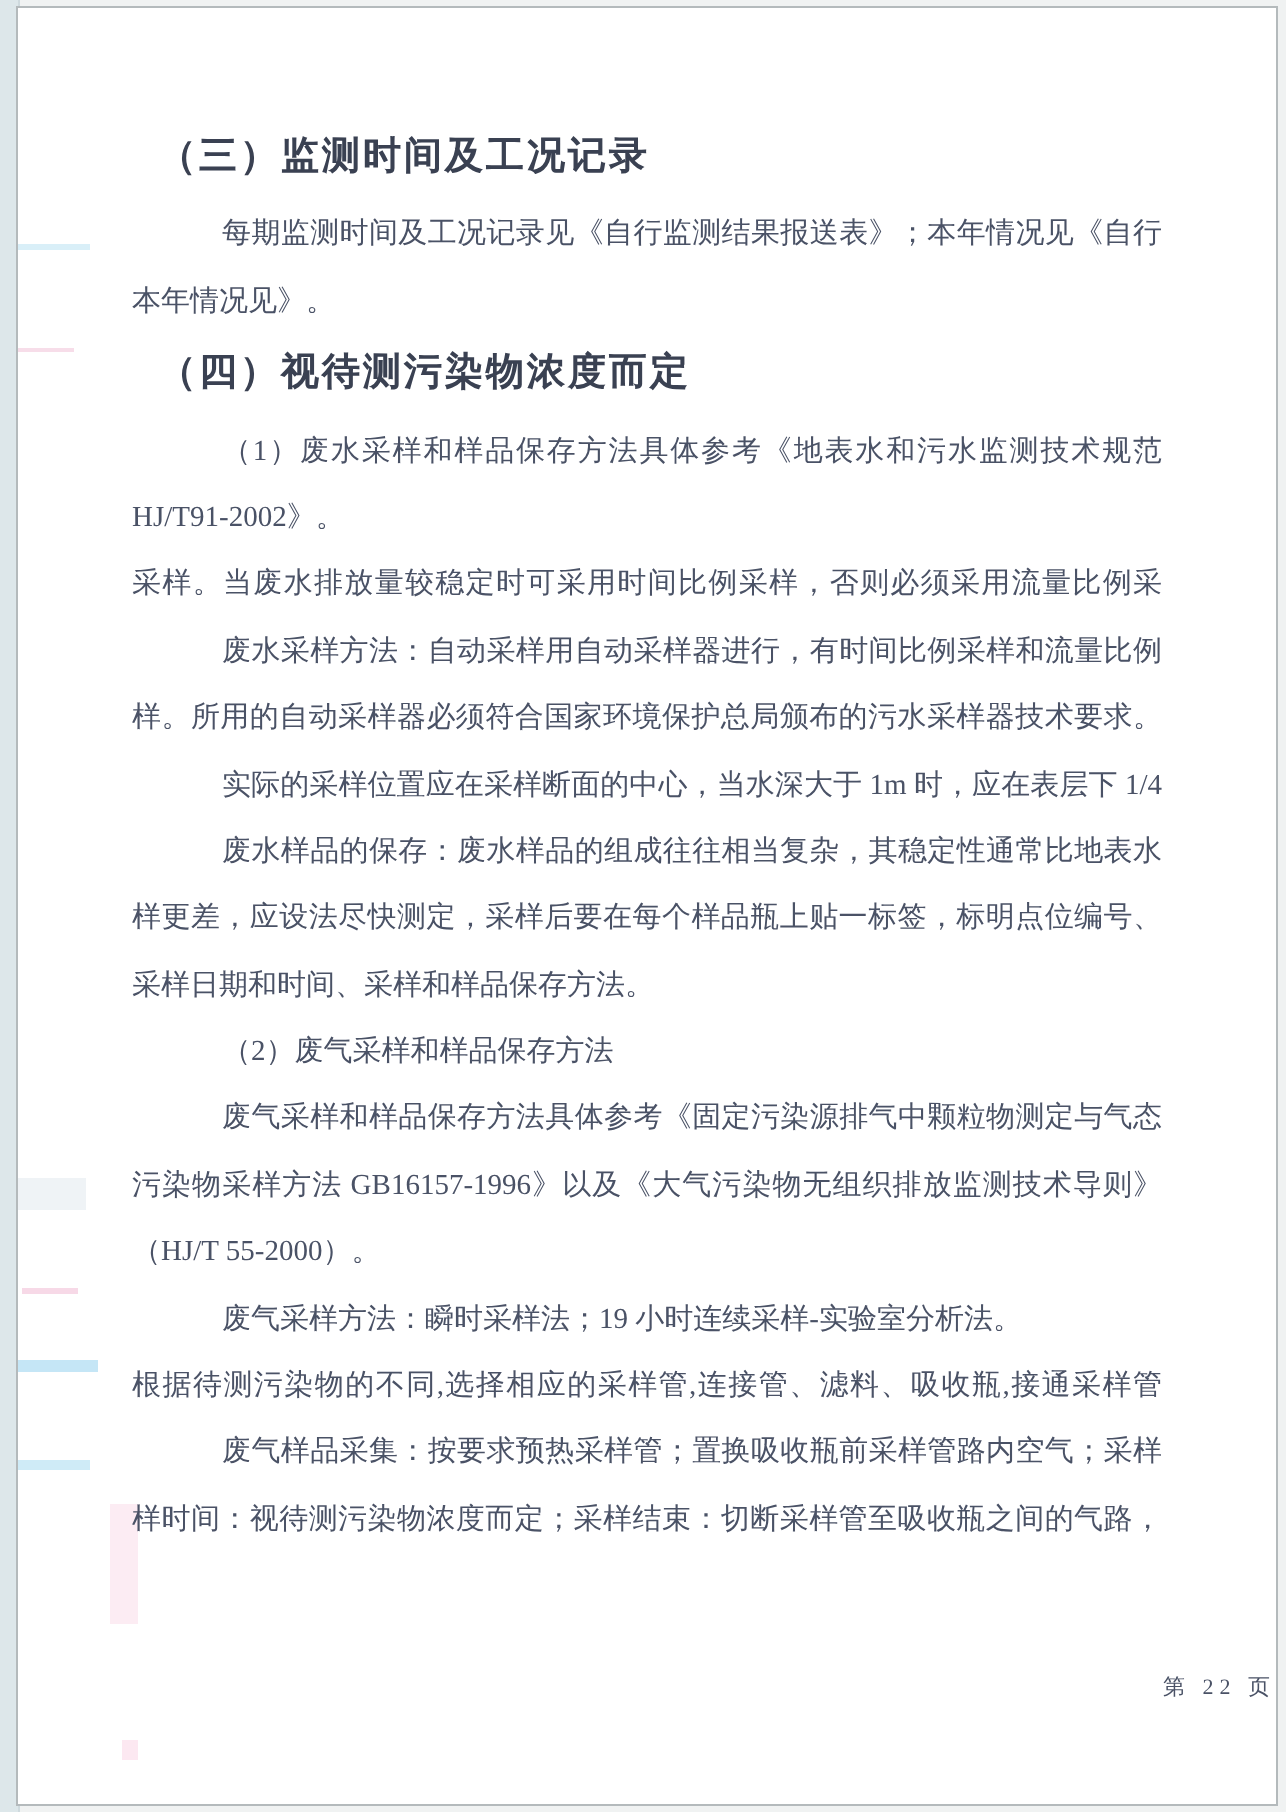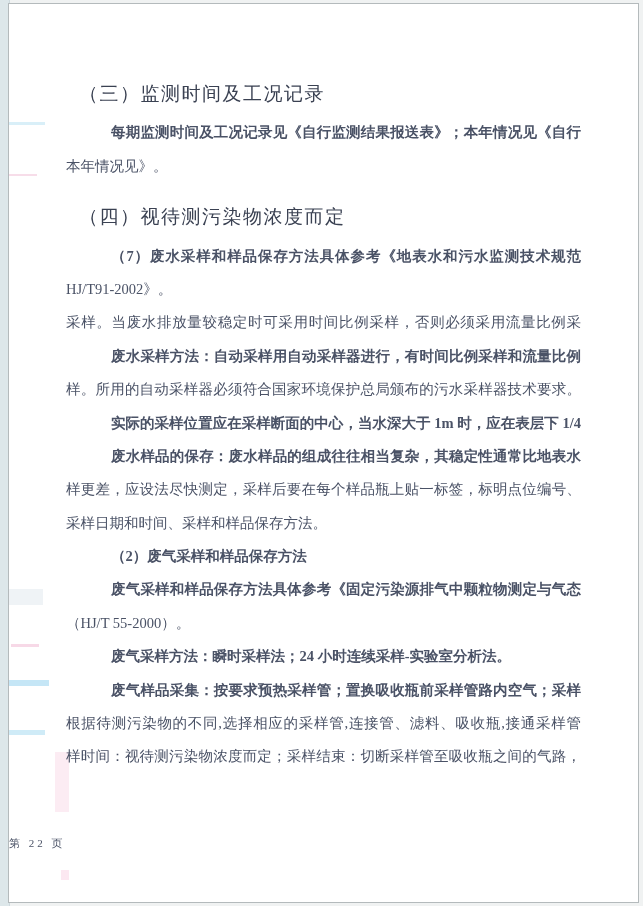--- a/index.html
+++ b/index.html
@@ -15,34 +15,34 @@
   .page{
     position:absolute;top:3px;left:8px;right:4px;bottom:3px;
     background:#ffffff;border:1px solid #b4babc;
   }
   .content{
     position:absolute;left:57px;right:57px;top:56px;
     color:#49516a;
   }
   .heading{
     height:33.4px;line-height:33.4px;
-    font-size:19px;font-weight:normal;color:#3a4152;
+    font-size:19px;font-weight:bold;color:#3a4152;
     padding-left:13px;letter-spacing:1.5px;
-    margin-top:17px;margin-bottom:6px;
+    margin-top:2px;margin-bottom:6px;
     white-space:nowrap;
   }
   .line{
     height:33.4px;line-height:33.4px;
     font-size:14.5px;color:#4a5266;
   }
-  .line.indent{padding-left:45px;font-weight:bold;}
+  .line.indent{padding-left:45px;}
   .line.just{text-align:justify;text-align-last:justify;text-justify:inter-character;}
   .footer{
     position:absolute;left:0;right:0;top:832px;
-    text-align:left;font-size:11px;color:#4a5266;letter-spacing:3px;
+    text-align:right;font-size:11px;color:#4a5266;letter-spacing:3px;
   }
   
   .art{position:absolute;pointer-events:none;}
   .a1{left:0;top:118px;width:36px;height:3px;background:rgba(170,220,240,.45);}
   .a2{left:0;top:170px;width:28px;height:2px;background:rgba(235,170,200,.40);}
   .a3{left:0;top:585px;width:34px;height:16px;background:rgba(210,220,228,.35);}
   .a4{left:2px;top:640px;width:28px;height:3px;background:rgba(235,160,195,.40);}
   .a5{left:0;top:676px;width:40px;height:6px;background:rgba(150,210,238,.55);}
   .a6{left:0;top:726px;width:36px;height:5px;background:rgba(160,215,240,.50);}
   .a7{left:46px;top:748px;width:14px;height:60px;background:rgba(240,150,190,.18);}
@@ -61,32 +61,33 @@
   <span class="art a5"></span>
   <span class="art a6"></span>
   <span class="art a7"></span>
   <span class="art a8"></span>
 
   <div class="content" id="doc-content">
       <div class="heading">（三）监测时间及工况记录</div>
       <div class="line indent just">每期监测时间及工况记录见《自行监测结果报送表》；本年情况见《自行</div>
       <div class="line">本年情况见》。</div>
       <div class="heading">（四）视待测污染物浓度而定</div>
-      <div class="line indent just">（7）废水采样和样品保存方法具体参考《地表水和污水监测技术规范</div>
+      <div class="line indent just">（1）废水采样和样品保存方法具体参考《地表水和污水监测技术规范</div>
       <div class="line">HJ/T91-2002》。</div>
       <div class="line just">采样。当废水排放量较稳定时可采用时间比例采样，否则必须采用流量比例采</div>
       <div class="line indent just">废水采样方法：自动采样用自动采样器进行，有时间比例采样和流量比例</div>
       <div class="line just">样。所用的自动采样器必须符合国家环境保护总局颁布的污水采样器技术要求。</div>
       <div class="line indent just">实际的采样位置应在采样断面的中心，当水深大于 1m 时，应在表层下 1/4</div>
       <div class="line indent just">废水样品的保存：废水样品的组成往往相当复杂，其稳定性通常比地表水</div>
       <div class="line just">样更差，应设法尽快测定，采样后要在每个样品瓶上贴一标签，标明点位编号、</div>
       <div class="line">采样日期和时间、采样和样品保存方法。</div>
       <div class="line indent">（2）废气采样和样品保存方法</div>
       <div class="line indent just">废气采样和样品保存方法具体参考《固定污染源排气中颗粒物测定与气态</div>
+      <div class="line just">污染物采样方法 GB16157-1996》以及《大气污染物无组织排放监测技术导则》</div>
       <div class="line">（HJ/T 55-2000）。</div>
-      <div class="line indent">废气采样方法：瞬时采样法；24 小时连续采样-实验室分析法。</div>
+      <div class="line indent">废气采样方法：瞬时采样法；19 小时连续采样-实验室分析法。</div>
+      <div class="line just">根据待测污染物的不同,选择相应的采样管,连接管、滤料、吸收瓶,接通采样管</div>
       <div class="line indent just">废气样品采集：按要求预热采样管；置换吸收瓶前采样管路内空气；采样</div>
-      <div class="line just">根据待测污染物的不同,选择相应的采样管,连接管、滤料、吸收瓶,接通采样管</div>
       <div class="line just">样时间：视待测污染物浓度而定；采样结束：切断采样管至吸收瓶之间的气路，</div>
     </div>
 
   <div class="footer">第 22 页</div>
 </div>
 
 </body></html>

